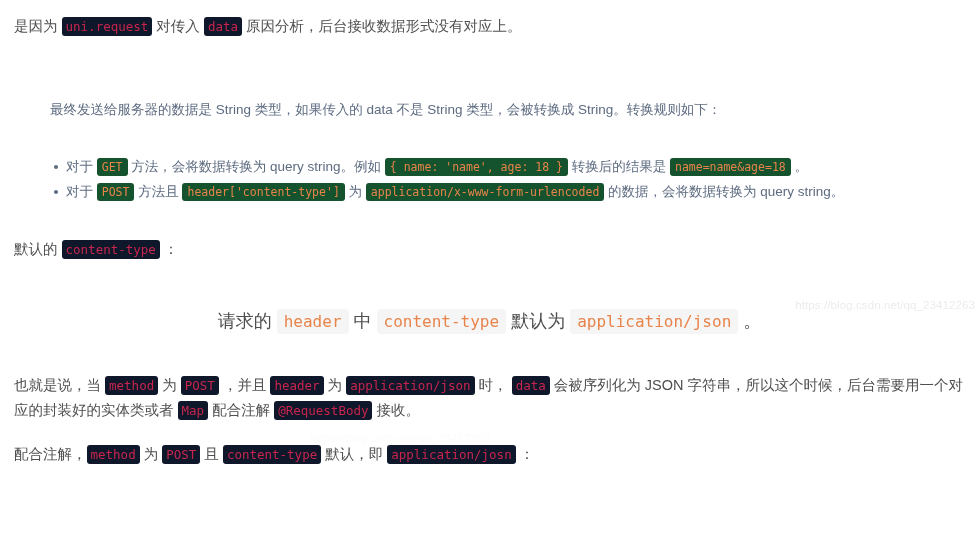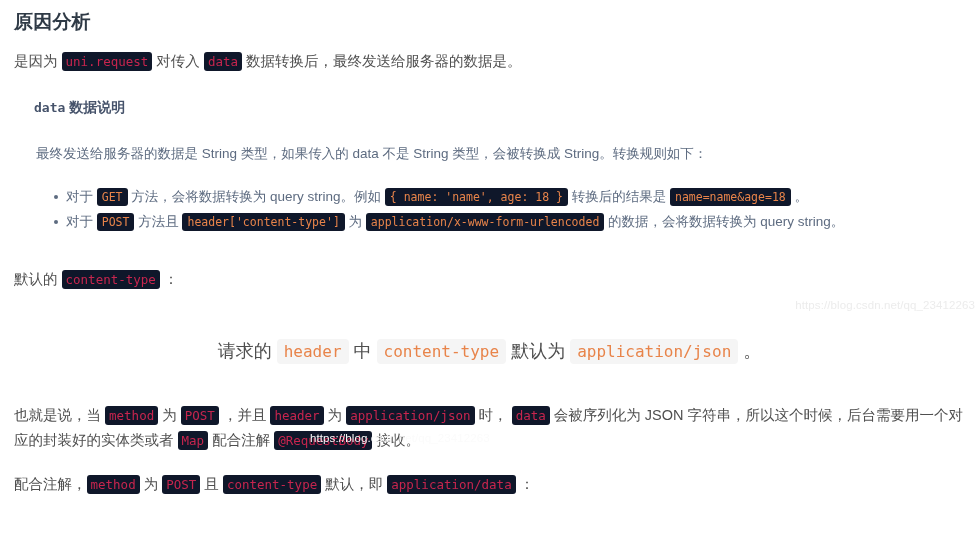--- a/index.html
+++ b/index.html
@@ -54,21 +54,21 @@
     border-radius: 3px;
     padding: 2px 4px;
     white-space: pre;
   }
 
   
   code.o {
     font-family: "DejaVu Sans Mono", "Liberation Mono", monospace;
     font-size: 11.5px;
     color: #e8844a;
-    background-color: #0f172a;
+    background-color: #14532d;
     border-radius: 3px;
     padding: 2px 5px;
     white-space: pre;
   }
   code.o-lg {
     font-family: "DejaVu Sans Mono", "Liberation Mono", monospace;
     font-size: 16px;
     color: #e8844a;
     background-color: #f5f5f5;
     border-radius: 4px;
@@ -91,21 +91,21 @@
   }
   .quote-title code.qt {
     font-family: "DejaVu Sans Mono", "Liberation Mono", monospace;
     font-size: 13px;
     font-weight: bold;
     color: #46536b;
     background: transparent;
     padding: 0;
   }
   .quote-para {
-    margin: 2px;
+    margin: 16px;
     padding-top: 22px;
     font-size: 13.5px;
     line-height: 22px;
     color: #5d6b80;
   }
   .quote-list {
     margin: 0;
     padding: 18px 0 0 22px;
     list-style: none;
   }
@@ -168,42 +168,40 @@
     font-family: "Liberation Sans", sans-serif;
     user-select: none;
     pointer-events: none;
   }
 </style>
 </head>
 <body>
 
 <div class="page">
 
-  <h2 class="h-title">原因分析</h2>
-
-  <p class="para para-1"><span>是因为 </span><code class="c">uni.request</code><span> 对传入 </span><code class="c">data</code><span> 数据转换后，最终发送给服务器的数据是。</span></p>
+
+  <p class="para para-1"><span>是因为 </span><code class="c">uni.request</code><span> 对传入 </span><code class="c">data</code><span> 原因分析，后台接收数据形式没有对应上。</span></p>
 
 
   <div class="quote-block">
-    <p class="quote-title"><code class="qt">data</code><span> 数据说明</span></p>
 
     <p class="quote-para">最终发送给服务器的数据是 String 类型，如果传入的 data 不是 String 类型，会被转换成 String。转换规则如下：</p>
 
     <ul class="quote-list">
       <li><span>对于 </span><code class="o">GET</code><span> 方法，会将数据转换为 query string。例如 </span><code class="o">{ name: 'name', age: 18 }</code><span> 转换后的结果是 </span><code class="o">name=name&amp;age=18</code><span> 。</span></li>
 
 
       <li><span>对于 </span><code class="o">POST</code><span> 方法且 </span><code class="o">header['content-type']</code><span> 为 </span><code class="o">application/x-www-form-urlencoded</code><span> 的数据，会将数据转换为 query string。</span></li>
     </ul>
   </div>
 
   <p class="para para-3"><span>默认的 </span><code class="c">content-type</code><span> ：</span></p>
 
   <p class="center-line"><span>请求的 </span><code class="o-lg">header</code><span> 中 </span><code class="o-lg">content-type</code><span> 默认为 </span><code class="o-lg">application/json</code><span> 。</span></p>
 
   <p class="para para-4"><span>也就是说，当 </span><code class="c">method</code><span> 为 </span><code class="c">POST</code><span> ，并且 </span><code class="c">header</code><span> 为 </span><code class="c">application/json</code><span> 时， </span><code class="c">data</code><span> 会被序列化为 JSON 字符串，所以这个时候，后台需要用一个对应的封装好的实体类或者 </span><code class="c">Map</code><span> 配合注解 </span><code class="c">@RequestBody</code><span> 接收。</span></p>
 
-  <p class="para para-5"><span>配合注解，</span><code class="c">method</code><span> 为 </span><code class="c">POST</code><span> 且 </span><code class="c">content-type</code><span> 默认，即 </span><code class="c">application/data</code><span> ：</span></p>
+  <p class="para para-5"><span>配合注解，</span><code class="c">method</code><span> 为 </span><code class="c">POST</code><span> 且 </span><code class="c">content-type</code><span> 默认，即 </span><code class="c">application/josn</code><span> ：</span></p>
 
   <div class="watermark">https://blog.csdn.net/qq_23412263</div>
   <div class="watermark-faint">https://blog.csdn.net/qq_23412263</div>
 
 </div>
 
 </body></html>

